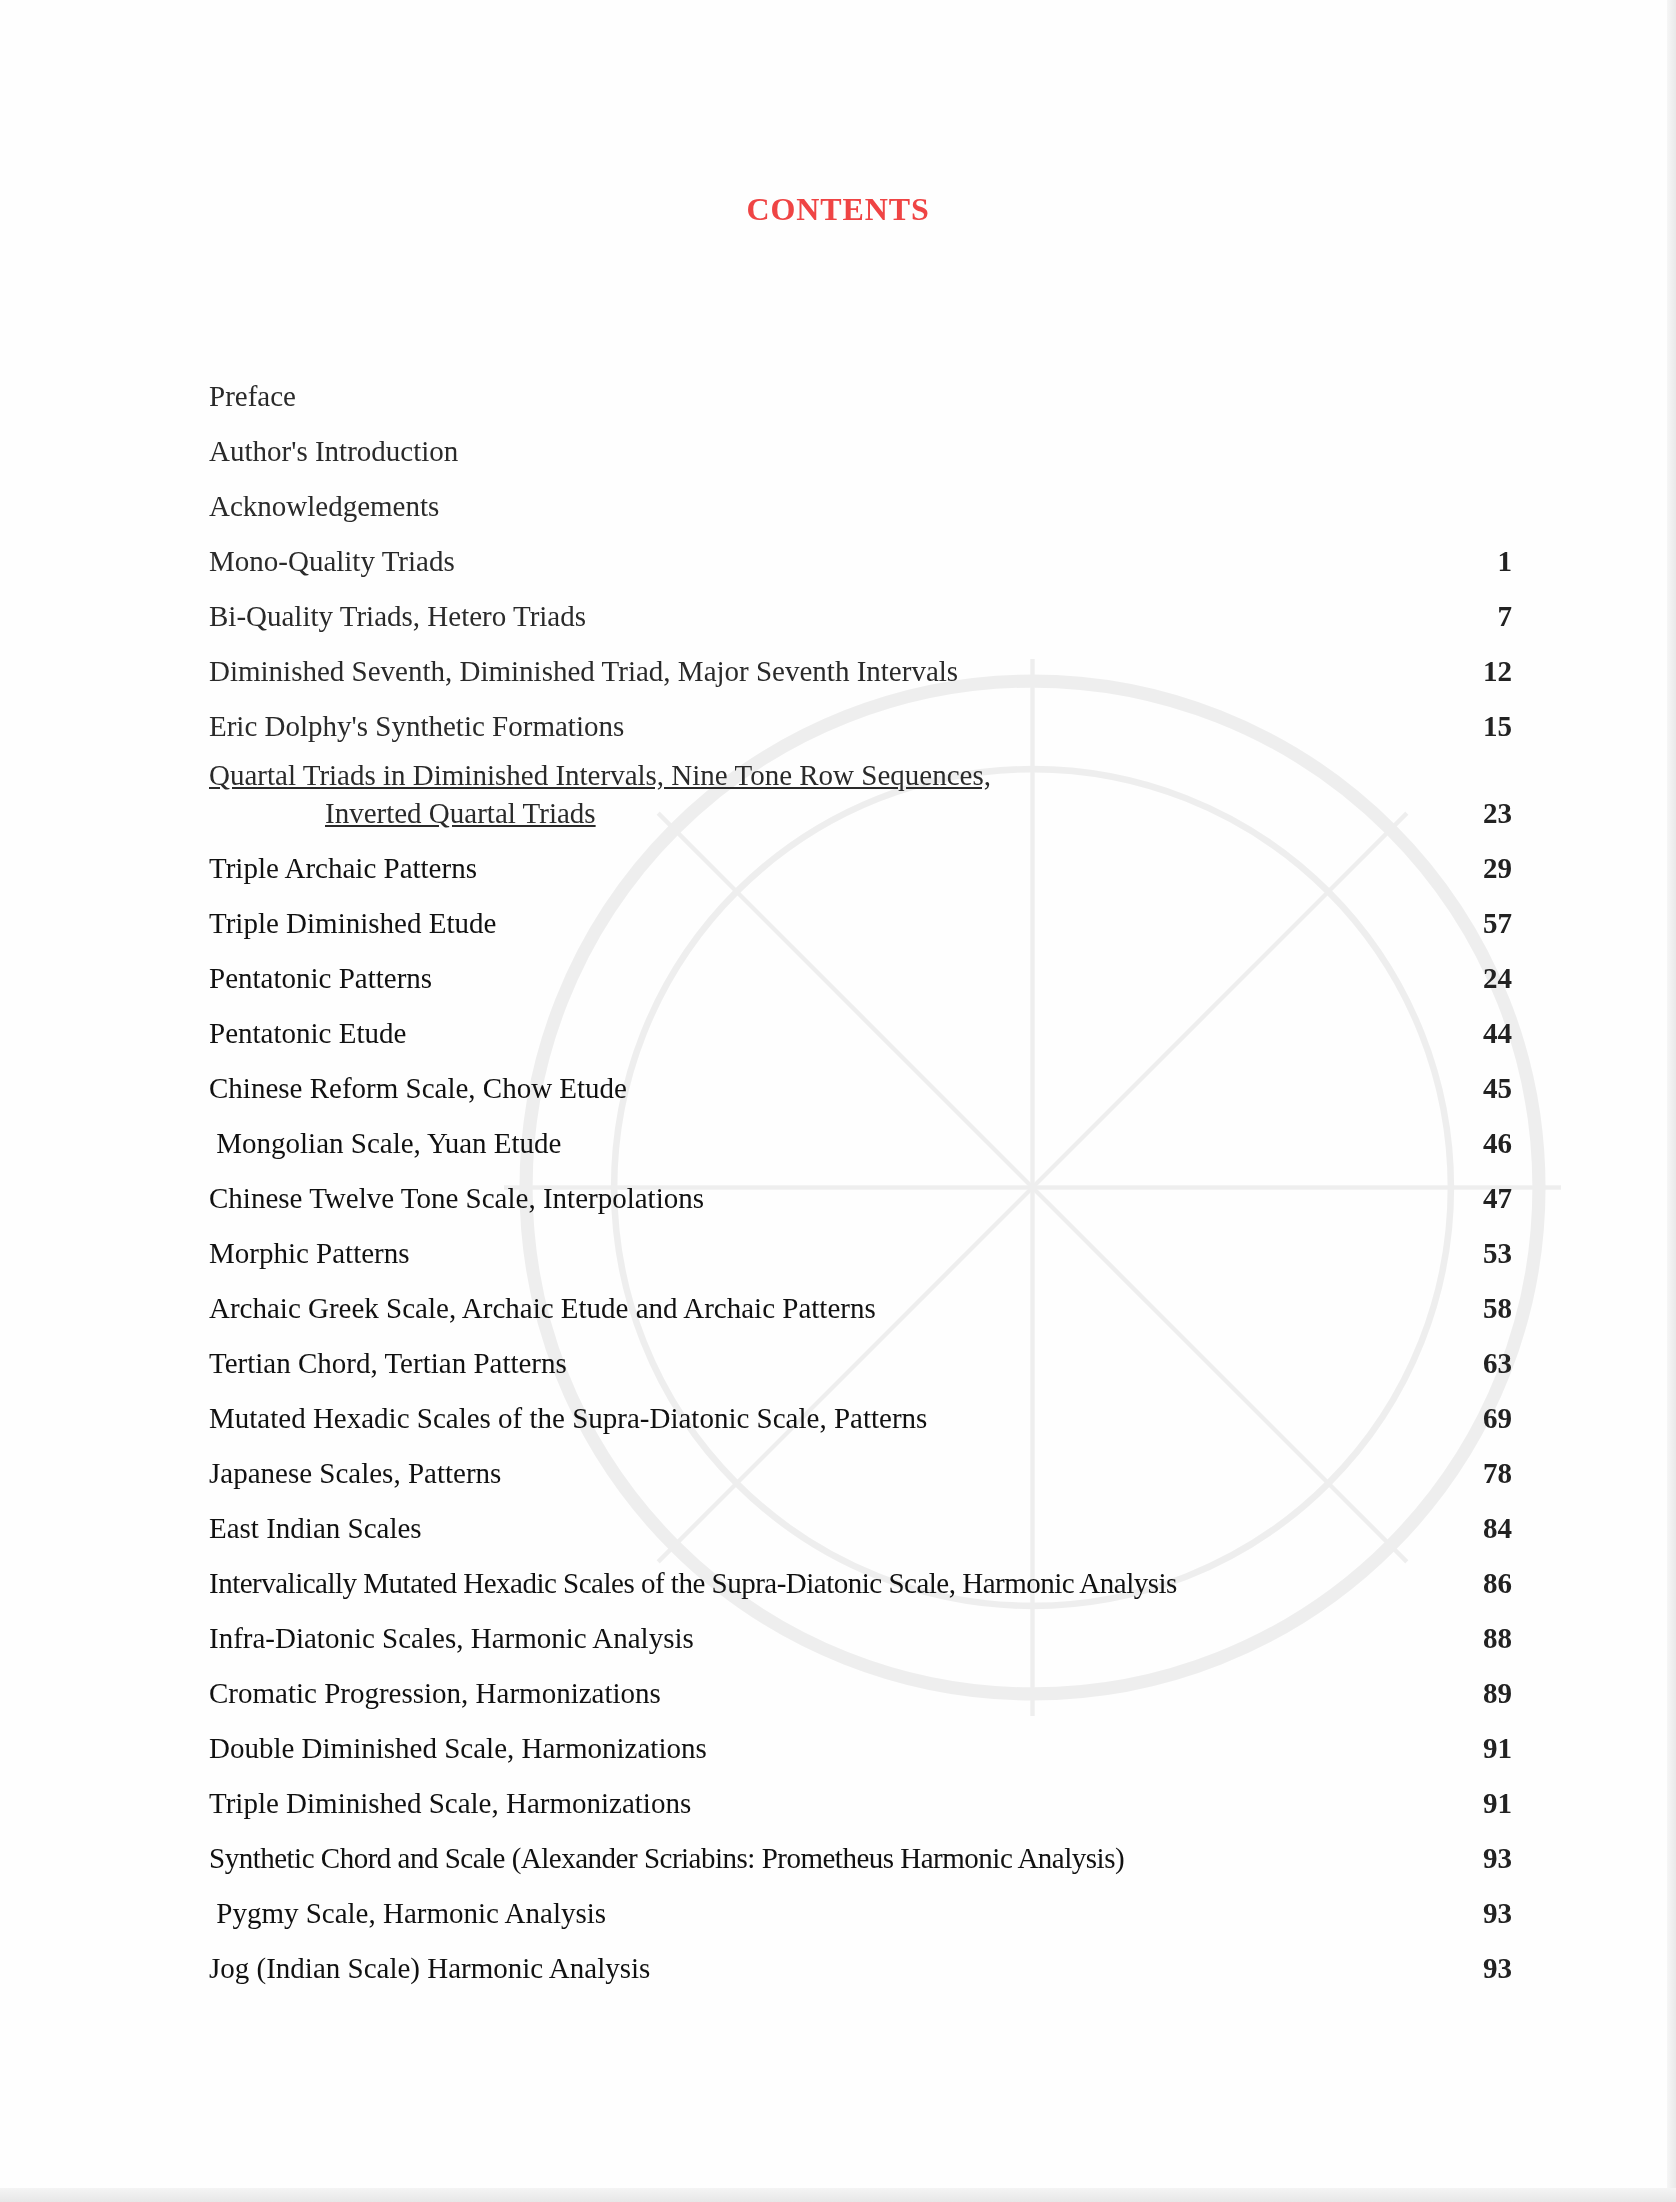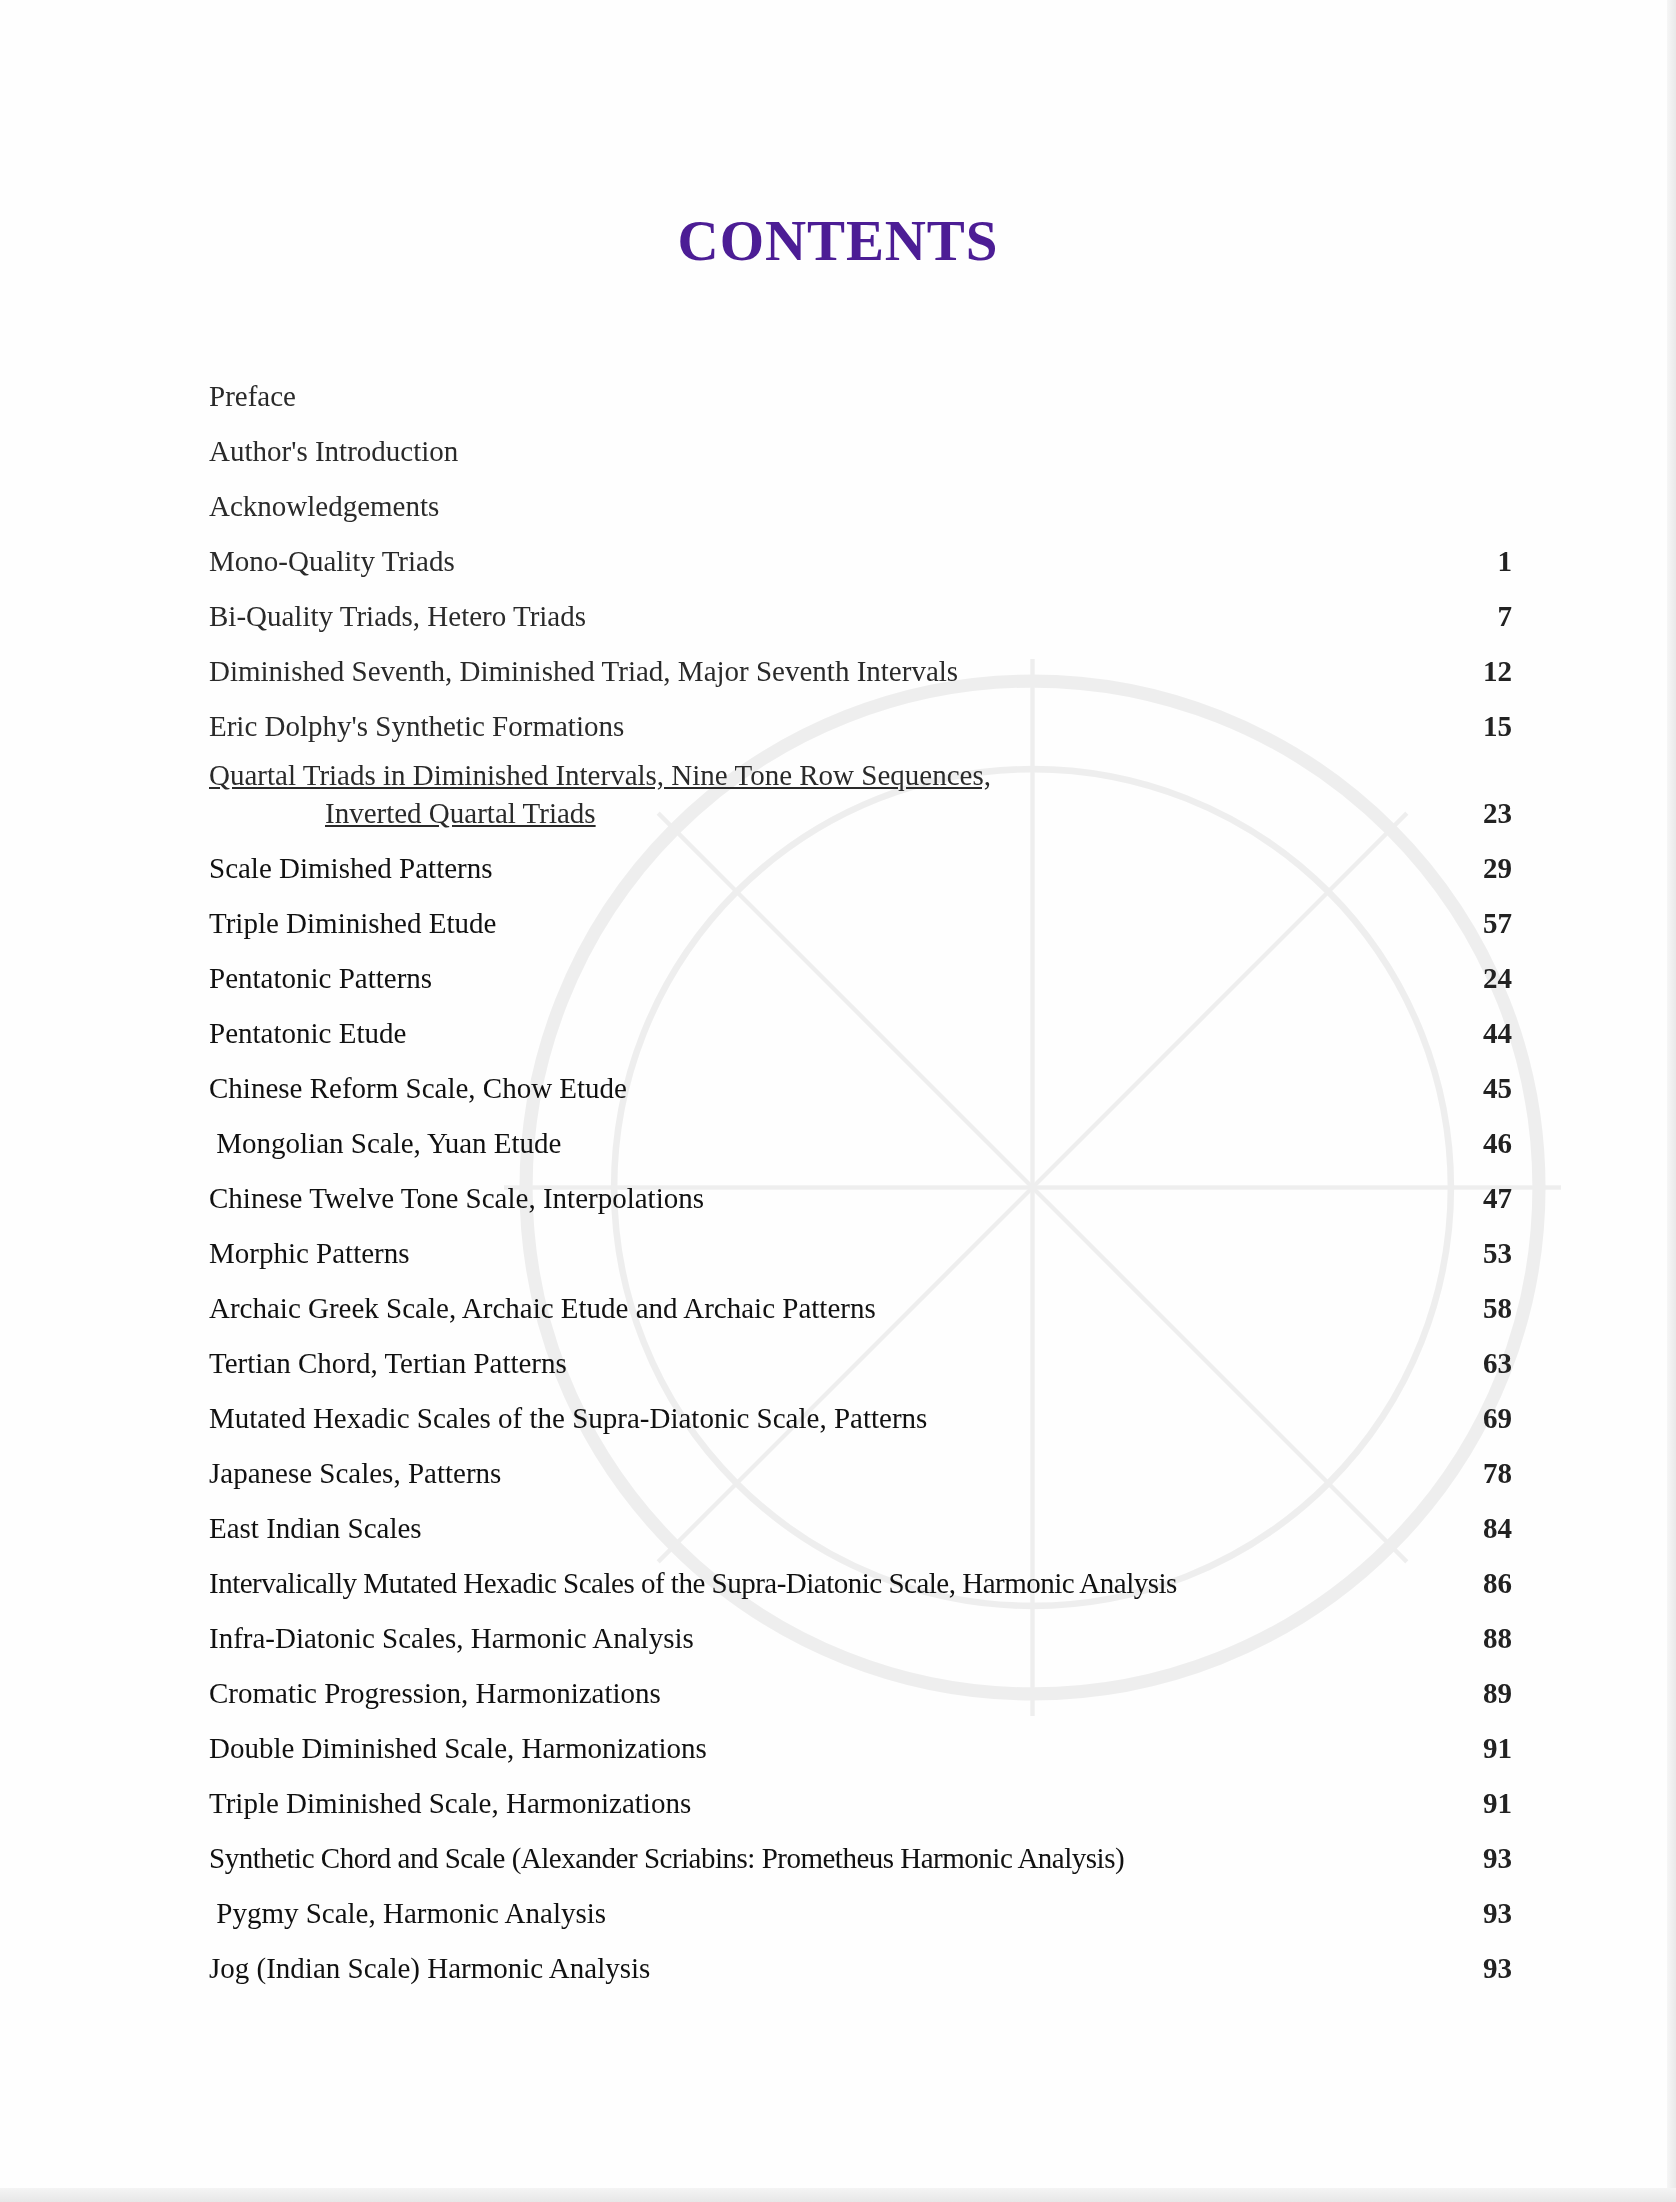--- a/index.html
+++ b/index.html
@@ -23,22 +23,22 @@
       background: linear-gradient(90deg, #f6f6f6, #e9e9e9);
     }
     .watermark {
       position: absolute; left: 482px; top: 482px; width: 1101px; height: 1411px;
       opacity: 0.06; pointer-events: none;
     }
     .title {
       position: absolute; left: 0; width: 1676px; top: 170px;
       text-align: center;
       font-family: "Liberation Serif", "DejaVu Serif", serif;
-      font-weight: bold; font-size: 57px; letter-spacing: 0.9px;
-      color: #4c1d95;
+      font-weight: bold; font-size: 32px; letter-spacing: 0.9px;
+      color: #ef4444;
     }
     .toc {
       position: absolute; left: 209px; top: 360px; width: 1303px;
       list-style: none; margin: 0; padding: 0;
     }
     .toc-row {
       display: flex; align-items: flex-end; justify-content: space-between;
       min-height: 55px;
       font-size: 29px; line-height: 38px;
       color: #1c1c1c;
@@ -95,21 +95,21 @@
       </li>
       <li class="toc-row light">
         <span class="toc-title"><span>Eric Dolphy's Synthetic Formations</span></span>
         <span class="toc-page">15</span>
       </li>
       <li class="toc-row wrap light">
         <span class="toc-title"><span>Quartal Triads in Diminished Intervals, Nine Tone Row Sequences,</span><span class="cont">Inverted Quartal Triads</span></span>
         <span class="toc-page">23</span>
       </li>
       <li class="toc-row dark">
-        <span class="toc-title"><span>Scale Dimished Patterns</span></span>
+        <span class="toc-title"><span>Triple Archaic Patterns</span></span>
         <span class="toc-page">29</span>
       </li>
       <li class="toc-row dark">
         <span class="toc-title"><span>Triple Diminished Etude</span></span>
         <span class="toc-page">57</span>
       </li>
       <li class="toc-row dark">
         <span class="toc-title"><span>Pentatonic Patterns</span></span>
         <span class="toc-page">24</span>
       </li>

